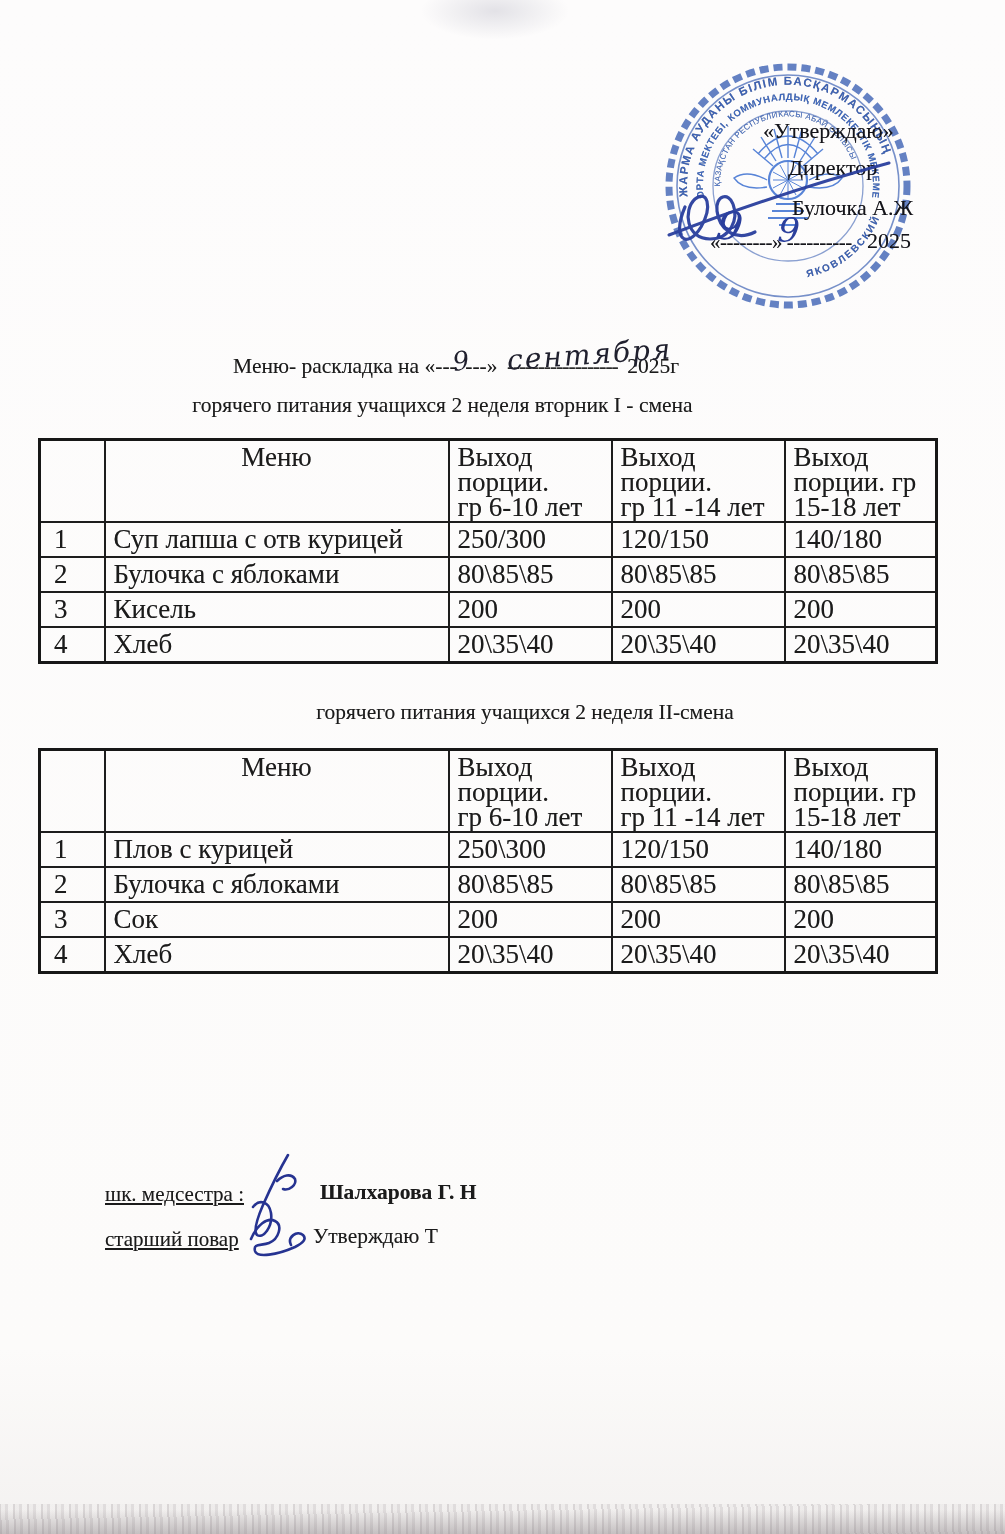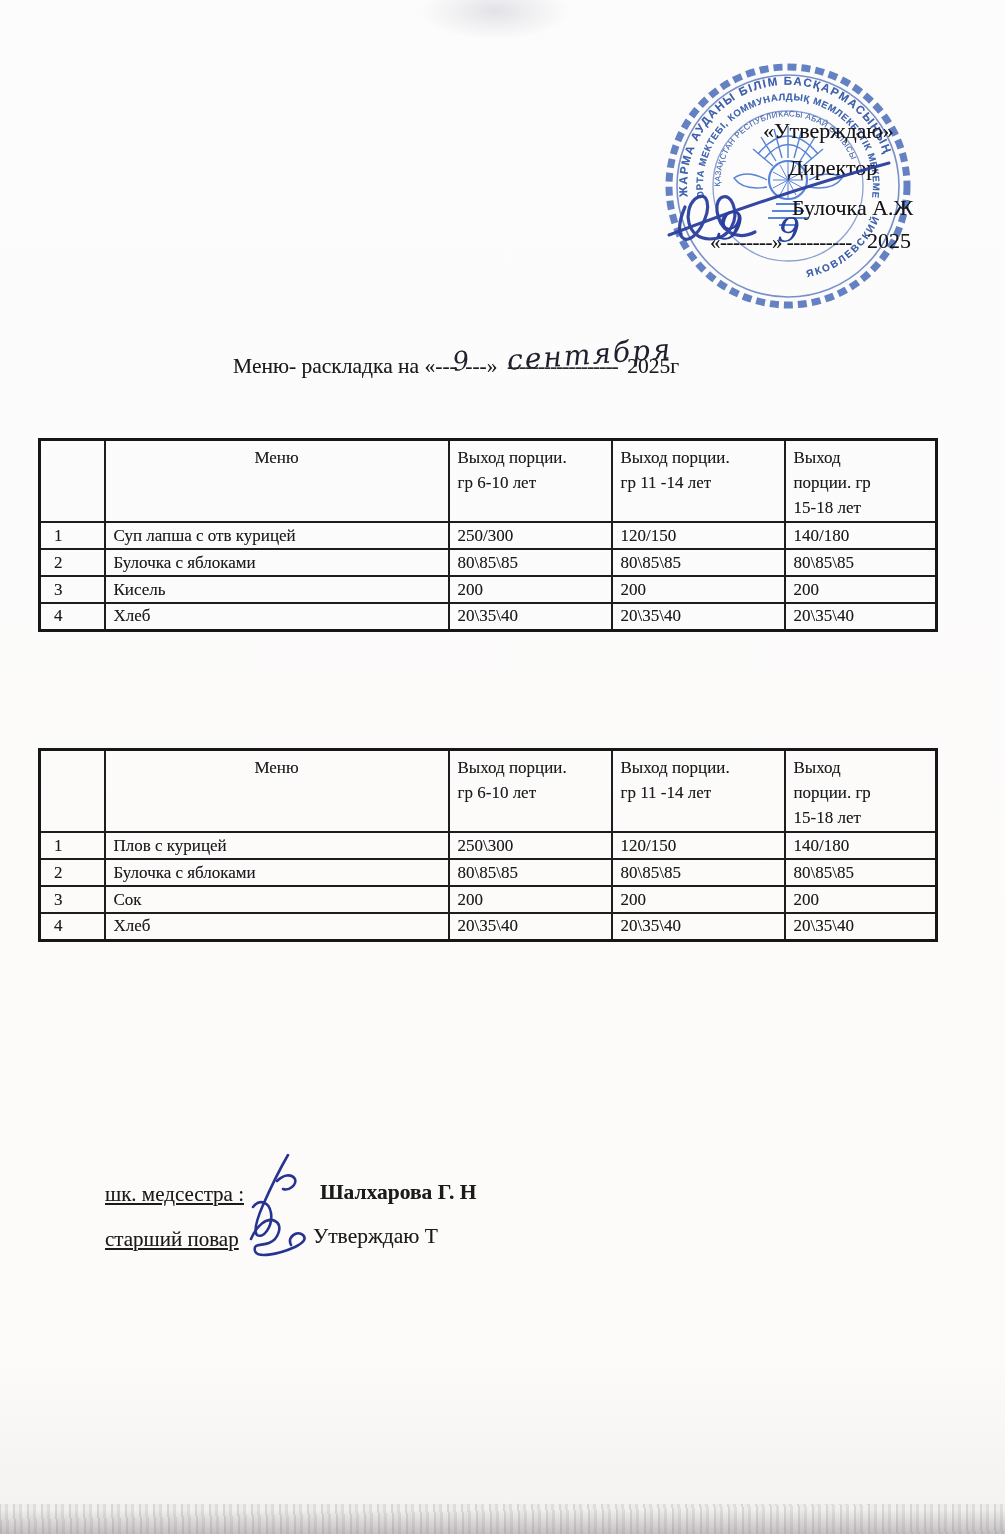--- a/index.html
+++ b/index.html
@@ -49,21 +49,21 @@
   .dashes{ letter-spacing:-1px; color:#2a2a2a; }
   .hand-month{ position:absolute; left:0px; top:-16px; font-size:28px; letter-spacing:2px; transform:rotate(-4deg); white-space:nowrap; }
   .subtitle{ position:absolute; font-size:21.5px; text-align:center; white-space:nowrap; }
   .subtitle-1{ top:393px; left:0; width:885px; }
   .subtitle-2{ top:700px; left:45px; width:960px; }
 
   
   table.menu{
     position:absolute; left:38px; width:897px;
     border-collapse:collapse; table-layout:fixed;
-    font-size:17px;
+    font-size:27px;
     border:3px solid #171717;
     padding-left:48px;
   }
   .menu-1{ top:438px; } .menu-2{ top:748px; }
   table.menu td, table.menu th{
     border:2px solid #1d1d1d;
     padding:1px 8px;
     overflow:hidden;
     font-weight:normal;
     text-align:left;
@@ -154,20 +154,21 @@
   <div class="title-line">
     <span>Меню- раскладка на</span>
     <span>«---</span><span class="hand hand-day">9</span><span>---»</span>
     <span class="dash-wrap">
       <span class="dashes">------------------</span>
       <span class="hand hand-month">сентября</span>
     </span>
     <span>2025г</span>
   </div>
 
+  <div class="subtitle subtitle-1">горячего питания  учащихся  2 неделя  вторник  I - смена</div>
 
   <table class="menu menu-1">
     <colgroup>
         <col style="width:65px">
         <col style="width:344px">
         <col style="width:163px">
         <col style="width:173px">
         <col style="width:152px">
       </colgroup>
     <tbody>
@@ -206,20 +207,21 @@
     <tr class="row">
       <td class="c-num">4</td>
       <td>Хлеб</td>
       <td>20\35\40</td>
       <td>20\35\40</td>
       <td>20\35\40</td>
     </tr>
   </tbody>
     </table>
 
+  <div class="subtitle subtitle-2">горячего питания  учащихся   2 неделя II-смена</div>
 
   <table class="menu menu-2">
     <colgroup>
         <col style="width:65px">
         <col style="width:344px">
         <col style="width:163px">
         <col style="width:173px">
         <col style="width:152px">
       </colgroup>
     <tbody>

